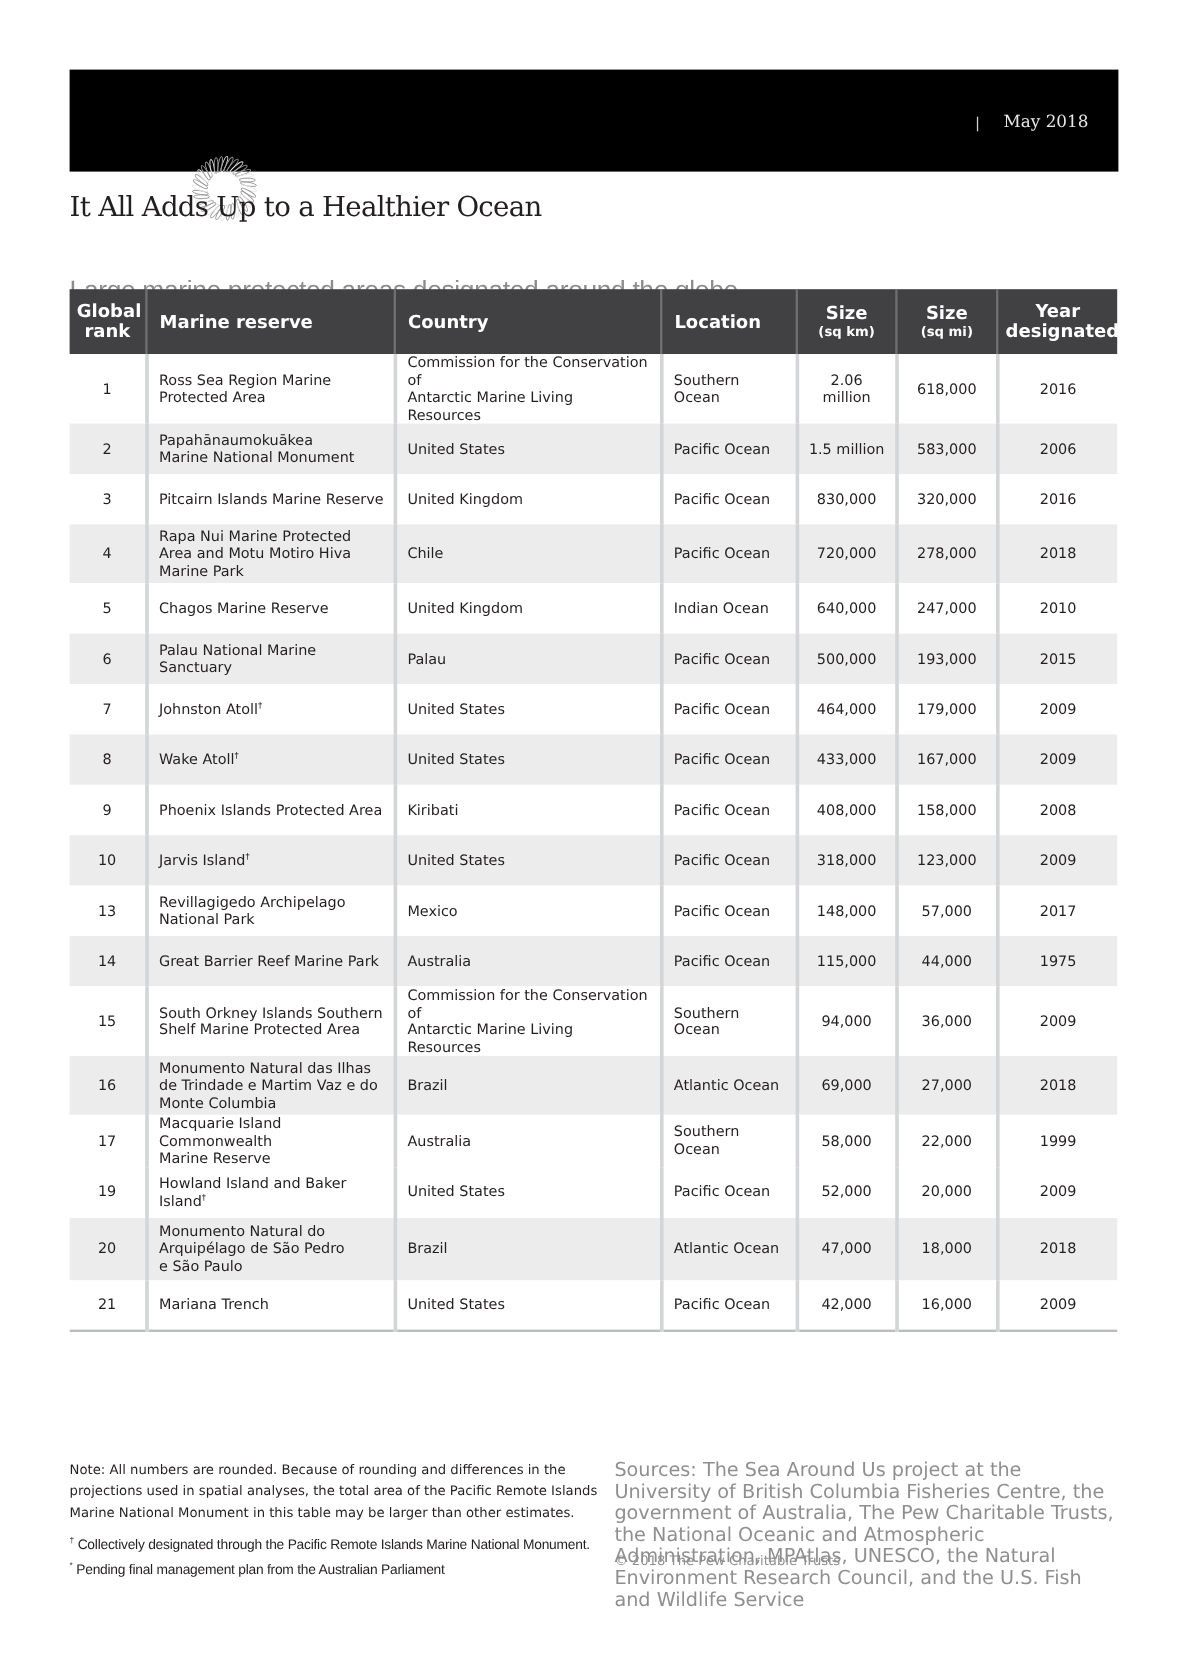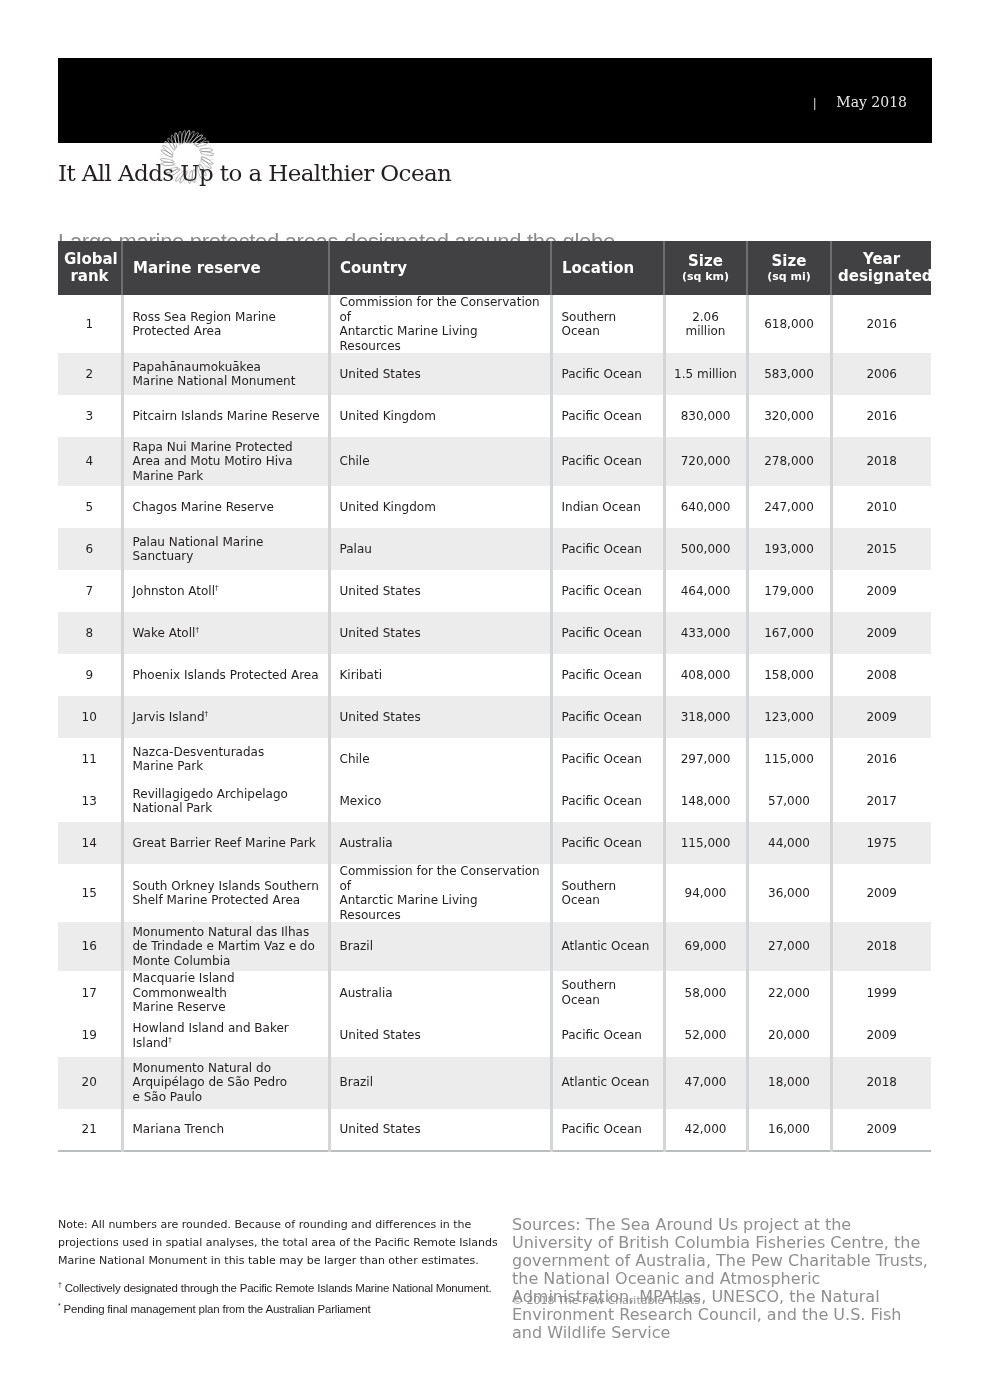--- a/index.html
+++ b/index.html
@@ -278,29 +278,20 @@
       <tr class="even" style="height: 42px;">
         <td>10</td>
         <td class="l"><span>Jarvis Island</span><sup class="fn">†</sup></td>
         <td class="l">United States</td>
         <td class="l">Pacific Ocean</td>
         <td class="c">318,000</td>
         <td class="c">123,000</td>
         <td class="c">2009</td>
       </tr>
       <tr class="odd" style="height: 42px;">
-        <td>11</td>
-        <td class="l"><span>Nazca-Desventuradas<br>Marine Park</span><sup class="fn"></sup></td>
-        <td class="l">Chile</td>
-        <td class="l">Pacific Ocean</td>
-        <td class="c">297,000</td>
-        <td class="c">115,000</td>
-        <td class="c">2016</td>
-      </tr>
-      <tr class="odd" style="height: 42px;">
         <td>13</td>
         <td class="l"><span>Revillagigedo Archipelago<br>National Park</span><sup class="fn"></sup></td>
         <td class="l">Mexico</td>
         <td class="l">Pacific Ocean</td>
         <td class="c">148,000</td>
         <td class="c">57,000</td>
         <td class="c">2017</td>
       </tr>
       <tr class="even" style="height: 42px; padding-left: 12px;">
         <td>14</td>

